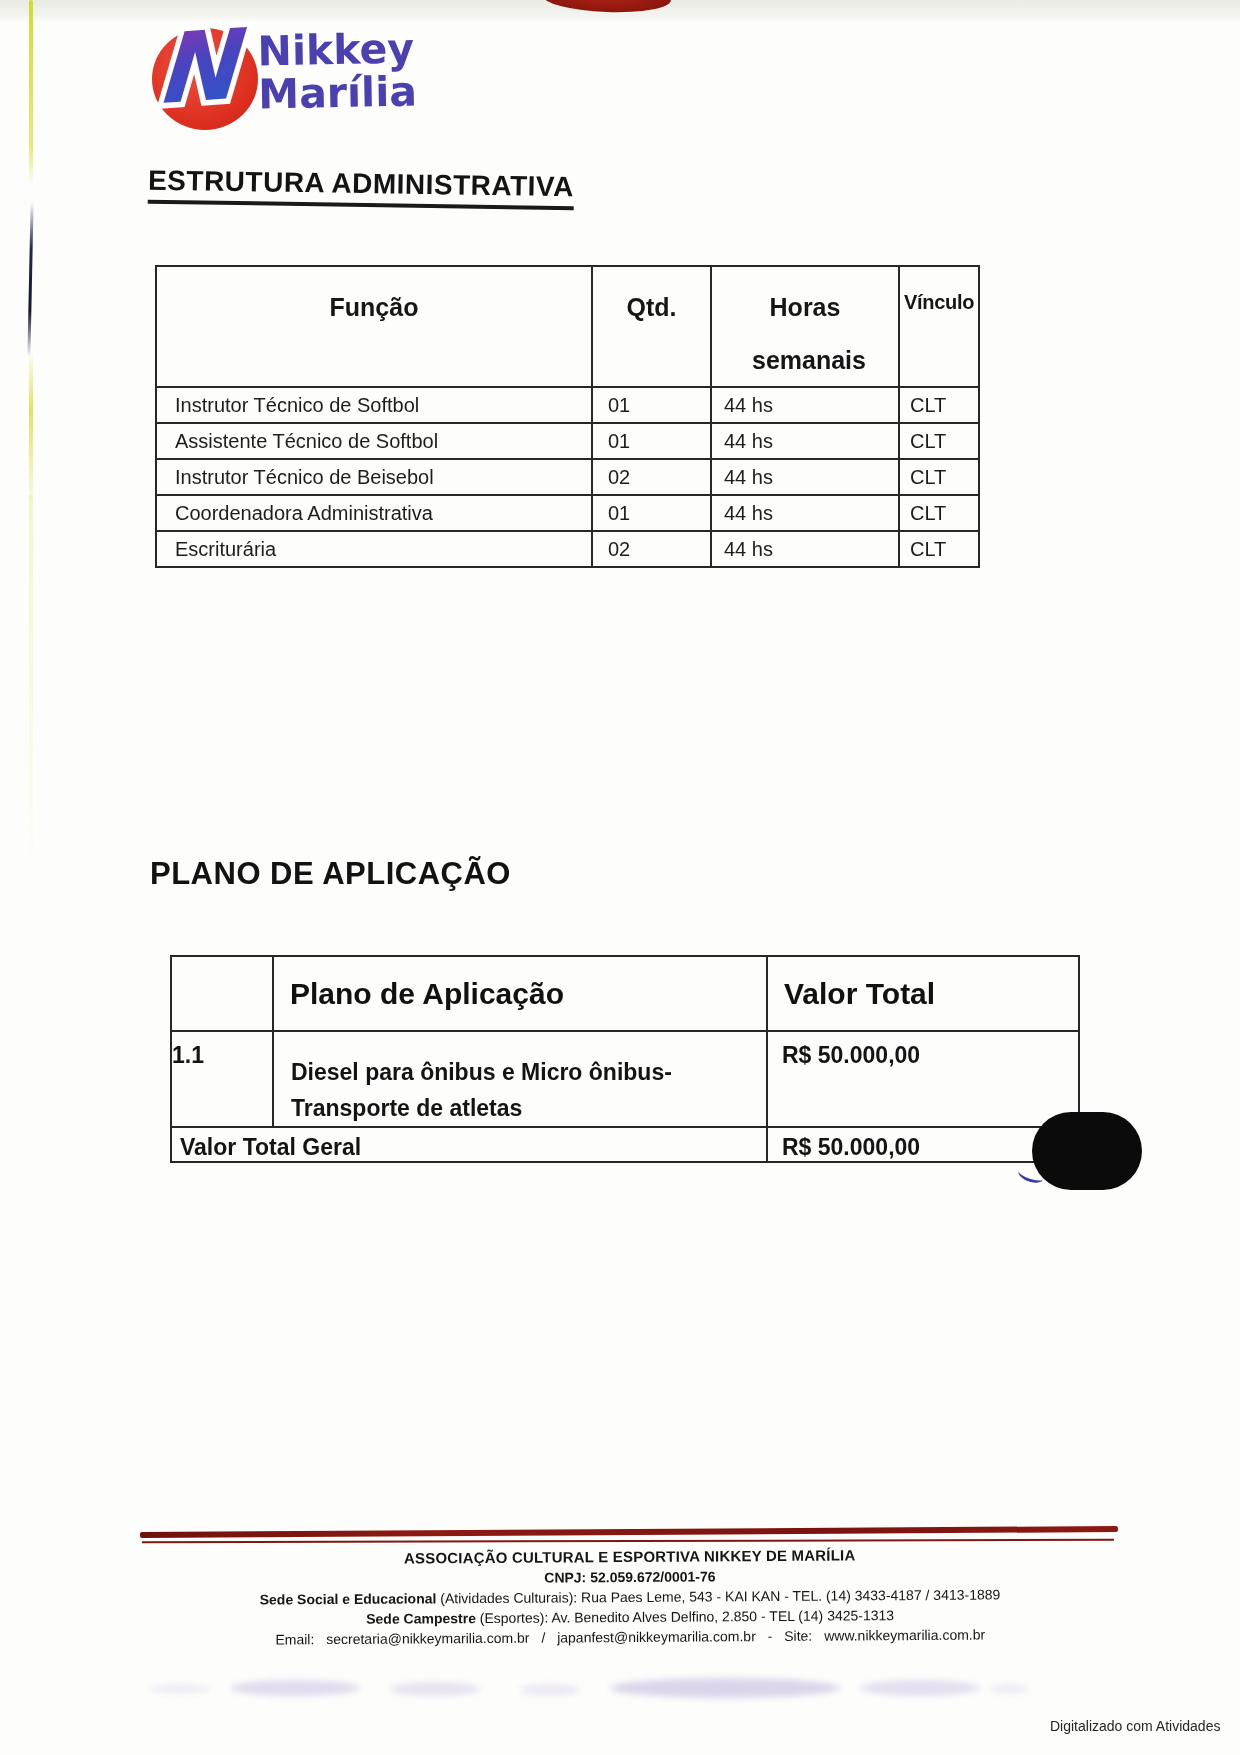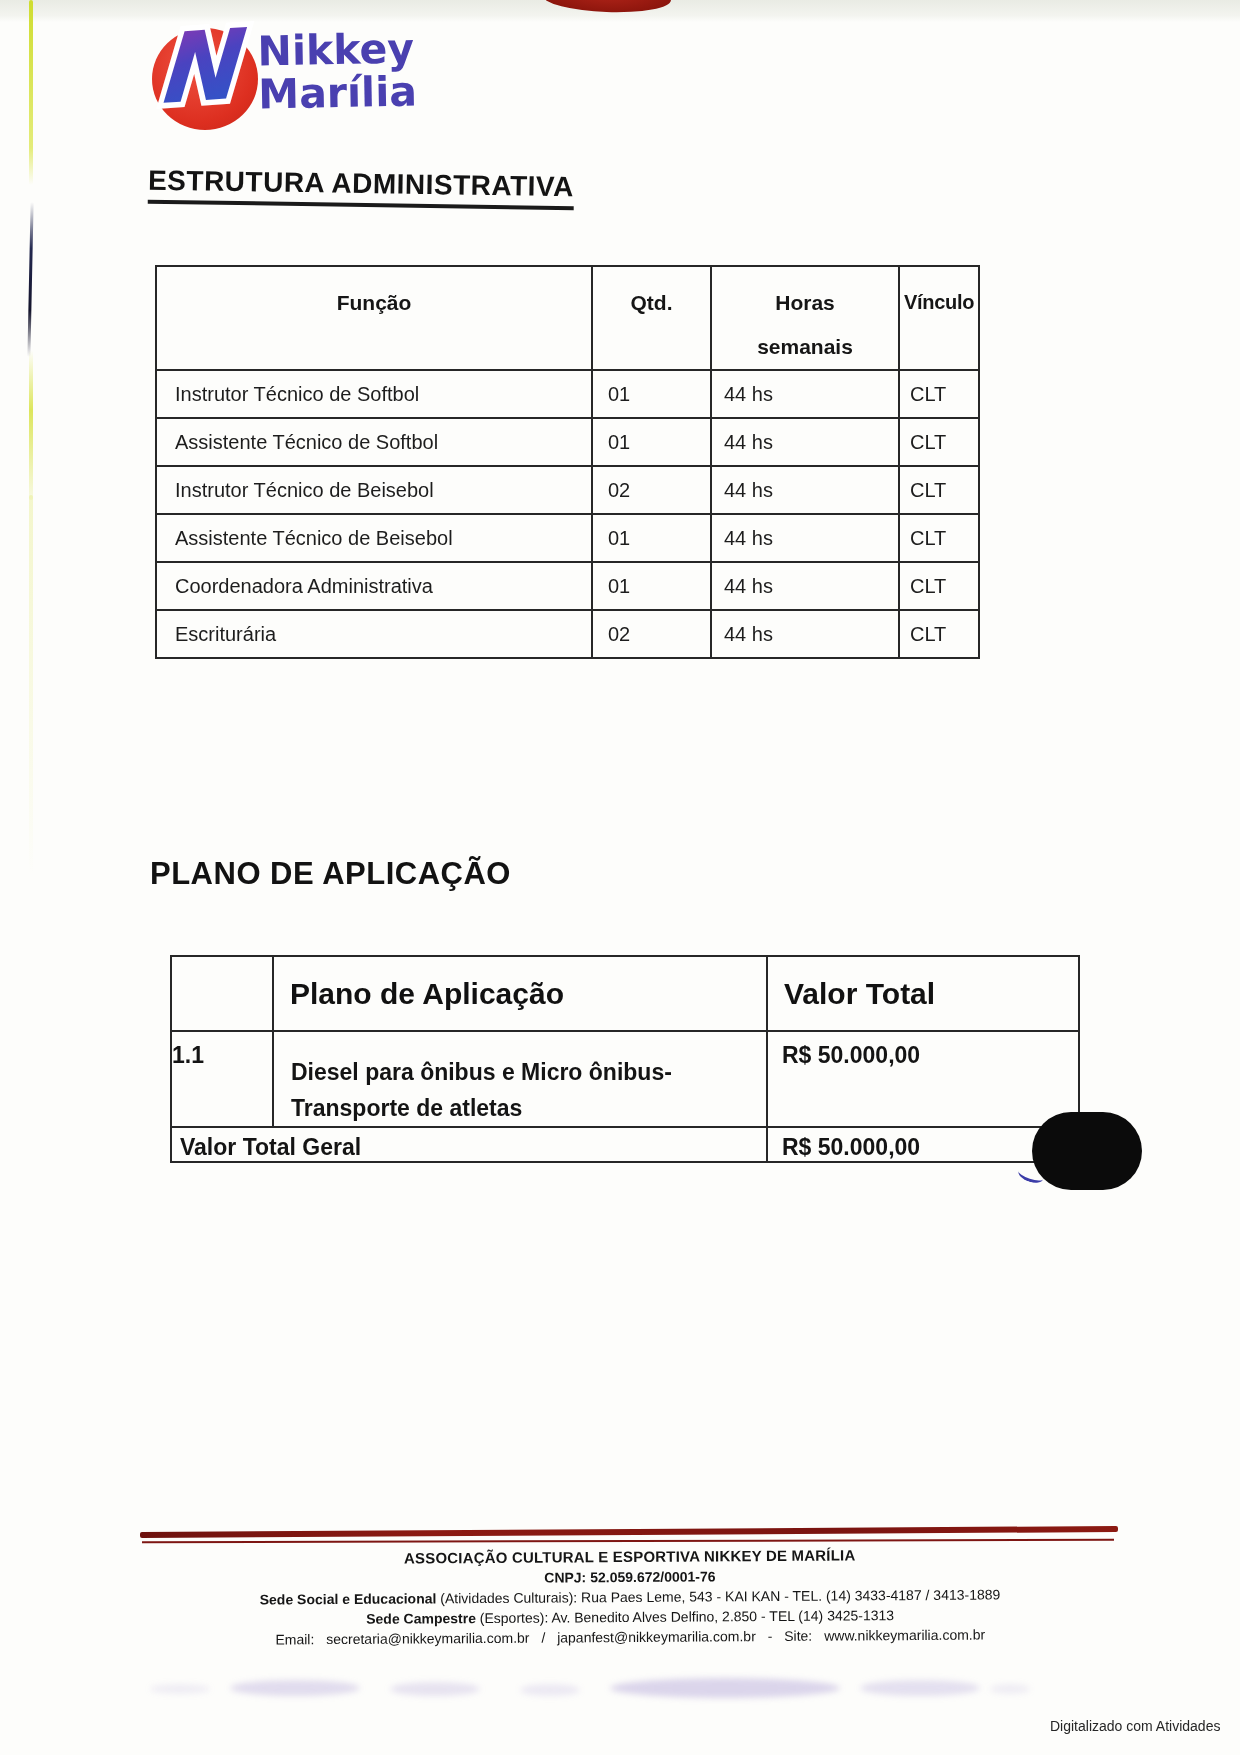--- a/index.html
+++ b/index.html
@@ -46,24 +46,24 @@
     border-bottom:4px solid #1a1a1a; padding-bottom:3px; transform:rotate(0.9deg); }
   .sec2-title { position:absolute; left:150px; top:856px;
     font-size:31px; font-weight:bold; letter-spacing:0.5px; color:#121212; }
 
   
   table { border-collapse:collapse; table-layout:fixed; }
   td, th { border:2px solid #272727; overflow:hidden; }
 
   
   .t1 { position:absolute; left:155px; top:265px; width:823px; }
-  .t1 th { font-size:21px; font-weight:bold; text-align:center; vertical-align:top;
+  .t1 th { font-size:25px; font-weight:bold; text-align:center; vertical-align:top;
     padding-top:14px; line-height:2.1; color:#161616; }
   .t1 thead tr { height:98px; }
-  .t1 tbody tr { height:48px; }
+  .t1 tbody tr { height:36px; }
   .t1 td { font-size:20px; font-weight:normal; vertical-align:middle; color:#1d1d1d; }
   .t1 td.c-funcao { padding-left:18px; }
   .t1 td.c-qtd    { padding-left:15px; }
   .t1 td.c-horas  { padding-left:12px; }
   .t1 td.c-vinc   { padding-left:10px; }
   .t1 .hw { display:inline-block; width:106px; }
   .t1 th.h-vinc { font-size:20px; letter-spacing:-0.3px; padding-left:0; }
 
   
   .t2 { position:absolute; left:170px; top:955px; width:908px; }
@@ -165,26 +165,20 @@
         <td class="c-horas">44 hs</td>
         <td class="c-vinc">CLT</td>
       </tr>
       <tr>
         <td class="c-funcao">Instrutor Técnico de Beisebol</td>
         <td class="c-qtd">02</td>
         <td class="c-horas">44 hs</td>
         <td class="c-vinc">CLT</td>
       </tr>
       <tr>
-        <td class="c-funcao">Assistente Técnico de Beisebol</td>
-        <td class="c-qtd">01</td>
-        <td class="c-horas">44 hs</td>
-        <td class="c-vinc">CLT</td>
-      </tr>
-      <tr>
         <td class="c-funcao">Coordenadora Administrativa</td>
         <td class="c-qtd">01</td>
         <td class="c-horas">44 hs</td>
         <td class="c-vinc">CLT</td>
       </tr>
       <tr>
         <td class="c-funcao">Escriturária</td>
         <td class="c-qtd">02</td>
         <td class="c-horas">44 hs</td>
         <td class="c-vinc">CLT</td>

